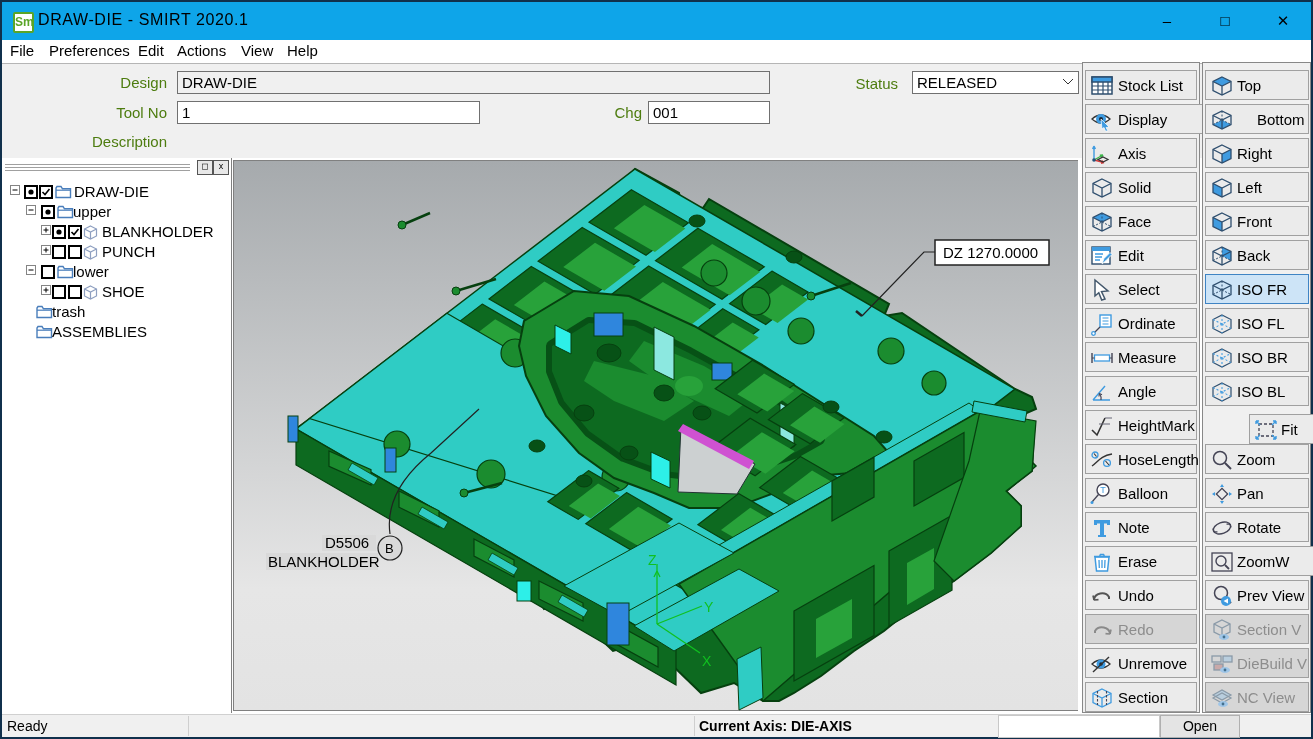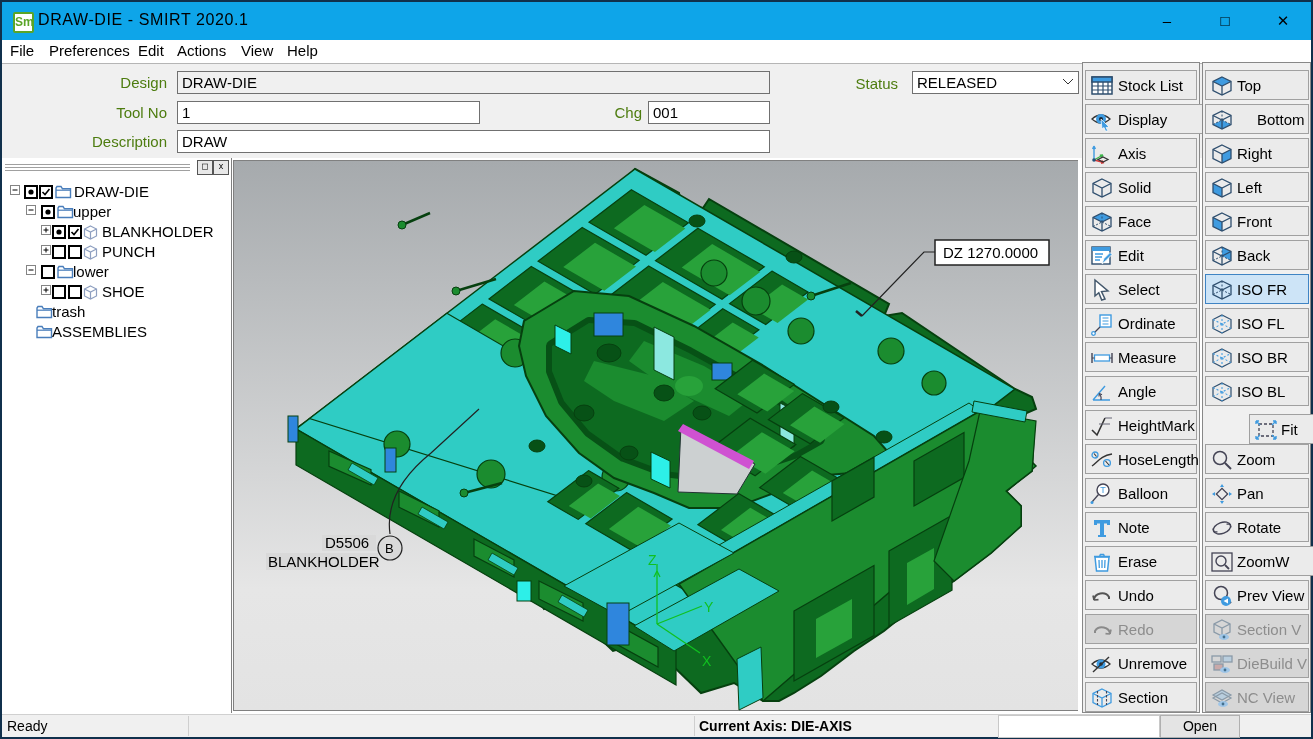--- a/index.html
+++ b/index.html
@@ -68,21 +68,20 @@
  <div class="ffield abs" style="left:910px;top:7px;width:167px;">RELEASED
    <svg style="position:absolute;right:5px;top:7px;" width="10" height="6">
         <path d="M0,0 L5,5 L10,0" stroke="#333" fill="none"></path>
       </svg>
  </div>
  <div class="flabel abs" style="left:60px;top:40px;width:105px;">Tool No</div>
  <div class="ffield abs" style="left:175px;top:37px;width:303px;">1</div>
  <div class="flabel abs" style="left:590px;top:40px;width:50px;">Chg</div>
  <div class="ffield abs" style="left:646px;top:37px;width:122px;">001</div>
  <div class="flabel abs" style="left:60px;top:69px;width:105px;">Description</div>
- <div class="ffield abs" style="left:175px;top:66px;width:593px;">DRAW</div>
 </div>
 <div id="tree" class="abs">
  <div id="treehead" class="abs">
   <div class="grip" style="top:4px;"></div>
   <div class="grip" style="top:7px;"></div>
   <div class="grip" style="top:10px;"></div>
   <div class="thbtn abs" style="left:195px;">◻</div>
   <div class="thbtn abs" style="left:211px;">x</div>
  </div>
 <div class="trow abs" style="top:24px;left:0;width:228px;">

